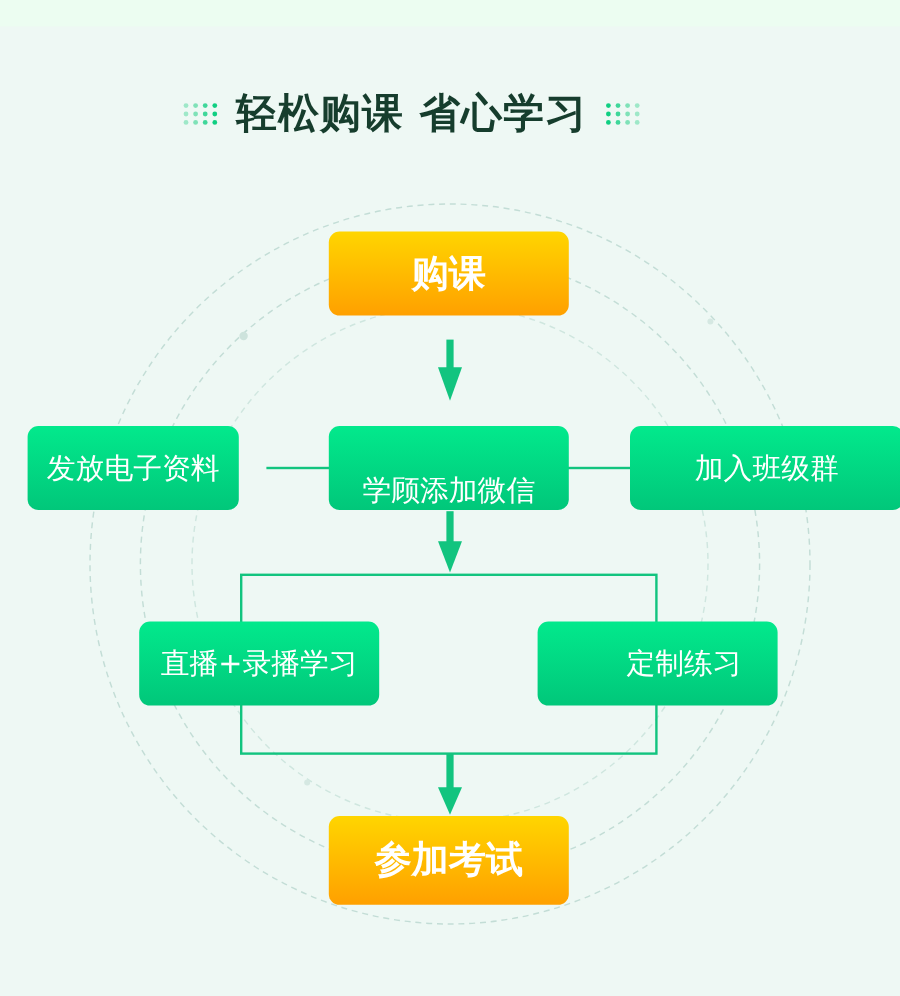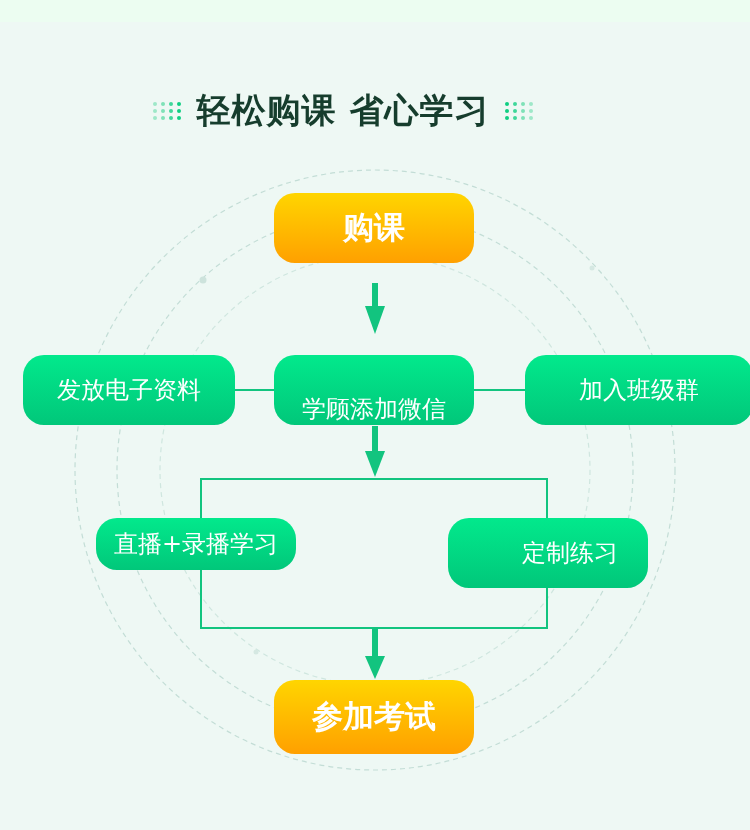--- a/index.html
+++ b/index.html
@@ -1,23 +1,23 @@
 <!DOCTYPE html>
 <html><head>
 <meta charset="utf-8">
 <style>
   html,body{margin:0;padding:0;}
   body{width:750px;height:830px;position:relative;overflow:hidden;background:#eef8f4;font-family:"DejaVu Sans","Liberation Sans",sans-serif;}
   .topband{position:absolute;left:0;top:0;width:750px;height:22px;background:#ecfdf1;}
   .bg-svg{position:absolute;left:0;top:0;}
-  .title{position:absolute;left:0;top:72px;width:686px;height:46px;display:flex;align-items:center;justify-content:center;gap:16px;margin-top:16px;}
+  .title{position:absolute;left:0;top:72px;width:686px;height:46px;display:flex;align-items:center;justify-content:center;gap:16px;}
   .title-text{font-size:34px;font-weight:bold;color:#163d2d;letter-spacing:1px;}
   .dots{display:grid;grid-template-columns:repeat(4,4px);grid-template-rows:repeat(3,4px);gap:3px 4px;}
   .dots span{width:4px;height:4px;border-radius:50%;}
-  .box{position:absolute;border-radius:21px;display:flex;align-items:center;justify-content:center;color:#fff;box-sizing:border-box;}
+  .box{position:absolute;border-radius:9px;display:flex;align-items:center;justify-content:center;color:#fff;box-sizing:border-box;}
   .box.green{background:linear-gradient(180deg,#02e98c 0%,#01c77a 100%);font-size:24px;}
   .box.orange{background:linear-gradient(180deg,#ffd500 0%,#ffa000 100%);font-size:31px;font-weight:bold;}
 </style>
 </head>
 <body>
 
 <div class="topband"></div>
 
 <svg class="bg-svg" width="750" height="830">
   <circle cx="375" cy="470" r="300" fill="none" stroke="#c3ddd6" stroke-width="1.2" stroke-dasharray="5 4"></circle>
@@ -69,33 +69,33 @@
       <span style="background:#3fd79a"></span>
       <span style="background:#7fe2b8"></span>
       <span style="background:#9ee8c8"></span>
   </div>
 </div>
 
 <div class="box orange" style="left:274px;top:193px;width:200px;height:70px;">
   <span>购课</span>
 </div>
 
-<div class="box green" style="left:23px;top:355px;width:212px;height:70px;">
+<div class="box green" style="left:23px;top:355px;width:176px;height:70px;">
   <span>发放电子资料</span>
 </div>
 
 <div class="box green" style="left:274px;top:355px;width:200px;height:70px;align-items:flex-end;">
   <span>学顾添加微信</span>
 </div>
 
 <div class="box green" style="left:525px;top:355px;width:228px;height:70px;">
   <span>加入班级群</span>
 </div>
 
-<div class="box green" style="left:96px;top:518px;width:200px;height:52px;">
+<div class="box green" style="left:116px;top:518px;width:200px;height:70px;">
   <span>直播+录播学习</span>
 </div>
 
 <div class="box green" style="left:448px;top:518px;width:200px;height:70px;padding-left:44px;">
   <span>定制练习</span>
 </div>
 
 <div class="box orange" style="left:274px;top:680px;width:200px;height:74px;">
   <span>参加考试</span>
 </div>

